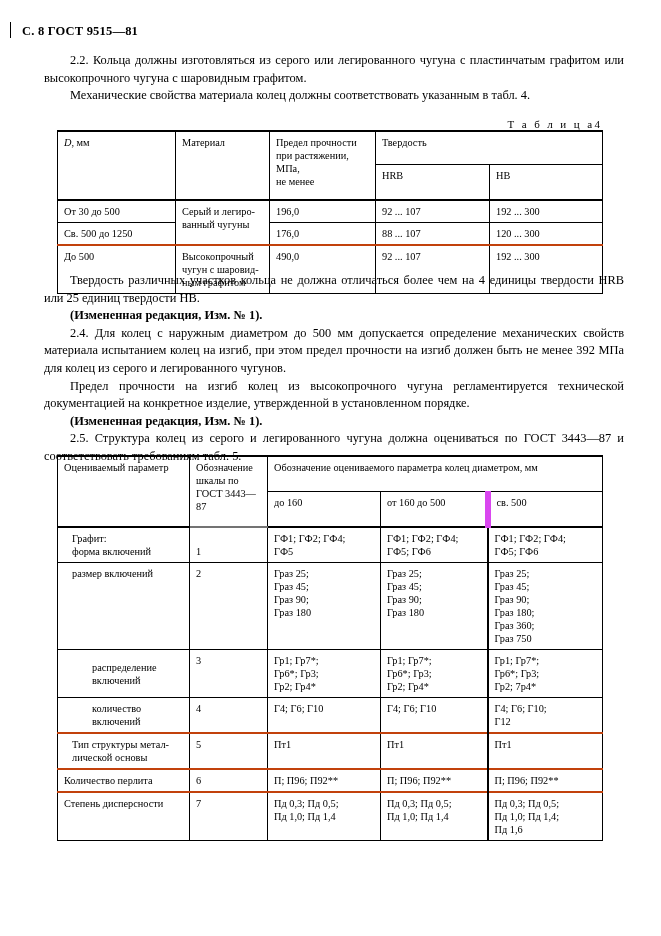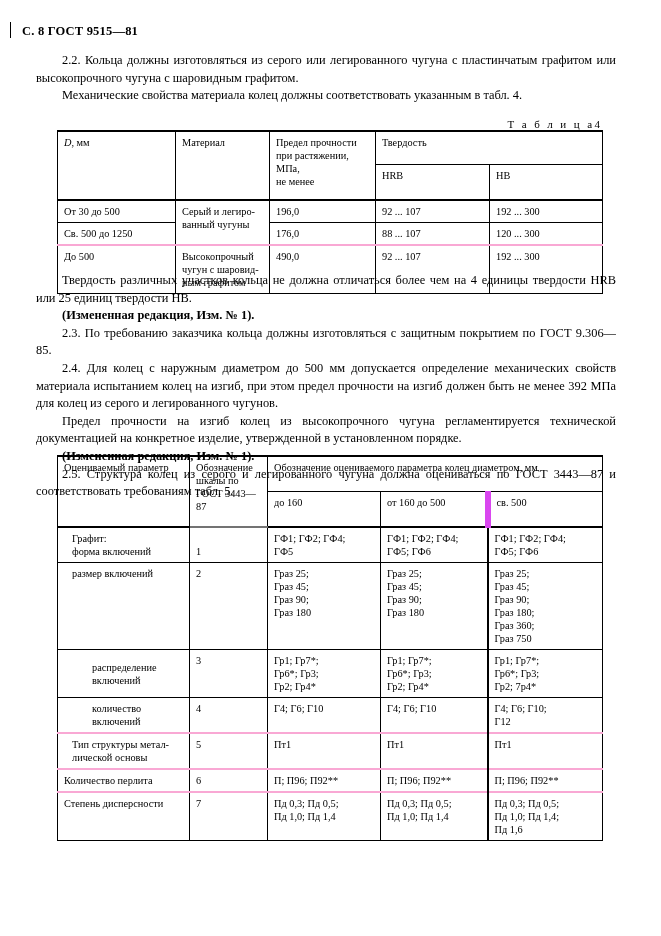--- a/index.html
+++ b/index.html
@@ -38,21 +38,21 @@
     left: 10px;
     top: 22px;
     width: 1px;
     height: 16px;
     background: #000;
   }
 
   
   .content {
     position: absolute;
-    left: 36px;
+    left: 44px;
     top: 52px;
     width: 580px;
   }
   p.para {
     margin: 0 0 0 0;
     font-size: 12.4px;
     line-height: 17.6px;
     text-align: justify;
     text-indent: 26px;
     hyphens: none;
@@ -82,21 +82,21 @@
     vertical-align: top;
     font-weight: normal;
     text-align: left;
   }
   .tbl-wrap { position: absolute; }
 
   
   table.doc { border-top: 2px solid #000; }
   table.doc tr.headrow > * { border-bottom: none; }
   table.doc tr.head-last > * { border-bottom: 2px solid #000; }
-  table.doc tr.seprow > * { border-top: 2px solid #f9a8d4; font-family: Liberation Serif, serif; }
+  table.doc tr.seprow > * { border-top: 2px solid #c2410c; font-family: Liberation Serif, serif; }
   table.doc tr.lastrow > * { border-bottom: 1px solid #000; }
 
   .c { text-align: center; }
   .mid { vertical-align: middle; }
   .ital { font-style: italic; }
 
   
   #table4 { left: 57px; top: 118px; width: 545px; }
   #table4 table.doc td { padding: 4px 6px; }
   .t4-hdr-cell { vertical-align: middle; text-align: center; }
@@ -172,21 +172,20 @@
           <td class="c">92 ... 107</td>
           <td class="c">192 ... 300</td>
         </tr>
       </tbody>
     </table>
   </div>
 
   <div class="content" style="top:272px;">
     <p class="para">Твердость различных участков кольца не должна отличаться более чем на 4 единицы твердости HRB или 25 единиц твердости HB.</p>
     <p class="para bold">(Измененная редакция, Изм. № 1).</p>
-    <p class="para">2.3. По требованию заказчика кольца должны изготовляться с защитным покрытием по ГОСТ 9.306—85.</p>
     <p class="para">2.4. Для колец с наружным диаметром до 500 мм допускается определение механических свойств материала испытанием колец на изгиб, при этом предел прочности на изгиб должен быть не менее 392 МПа для колец из серого и легированного чугунов.</p>
     <p class="para">Предел прочности на изгиб колец из высокопрочного чугуна регламентируется технической документацией на конкретное изделие, утвержденной в установленном порядке.</p>
     <p class="para bold">(Измененная редакция, Изм. № 1).</p>
     <p class="para">2.5. Структура колец из серого и легированного чугуна должна оцениваться по ГОСТ 3443—87 и соответствовать требованиям табл. 5.</p>
   </div>
 
   <div class="tbl-wrap" id="table5">
     <table class="doc">
       <colgroup>
         <col style="width:132px">

